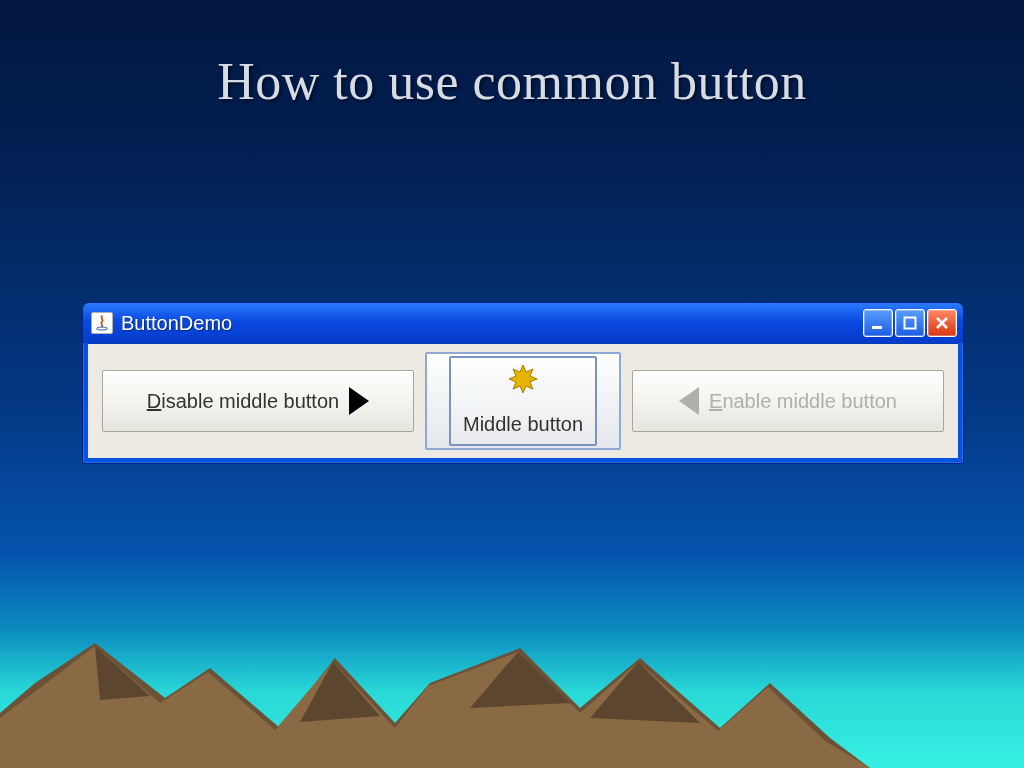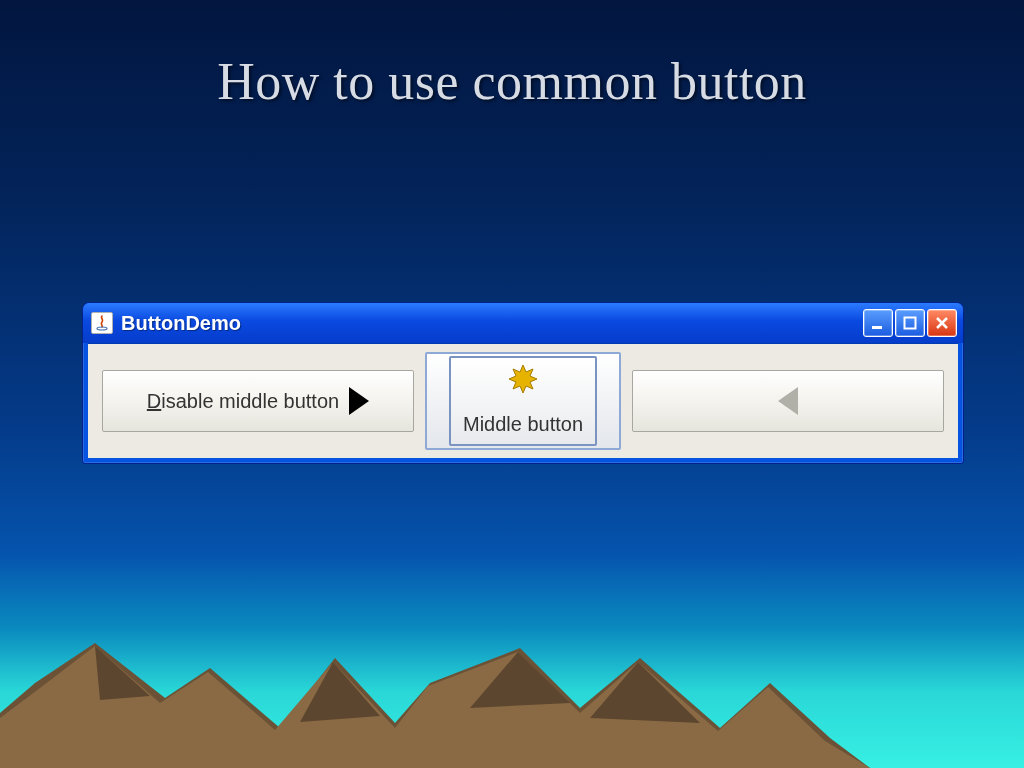--- a/index.html
+++ b/index.html
@@ -38,21 +38,21 @@
   }
   .titlebar {
     position: relative;
     height: 40px;
     background: linear-gradient(to bottom, #2b7bff 0%, #0a49e0 45%, #053ccb 100%);
     border-radius: 7px 7px 0 0;
     display: flex;
     align-items: center;
     padding: 0 6px 0 8px;
     color: #fff;
-    font-weight: bold;
+    font-weight: normal;
     font-size: 20px;
     font-family: "Trebuchet MS", Tahoma, sans-serif;
     text-shadow: 1px 1px 1px rgba(0,0,0,0.4);
   }
   .app-icon {
     width: 22px; height: 22px;
     background: #fff;
     border: 1px solid #b0b0b0;
     margin-right: 8px;
     display: flex; align-items: center; justify-content: center;
@@ -197,20 +197,21 @@
             <svg width="30" height="30" viewBox="0 0 30 30">
               <polygon points="15,1 18,8 25,5 22,12 29,15 22,18 25,25 18,22 15,29 12,22 5,25 8,18 1,15 8,12 5,5 12,8" fill="#e6b400" stroke="#a67c00" stroke-width="1"></polygon>
             </svg>
           </span>
           <span><span class="mn">M</span><span>iddle button</span></span>
         </div>
       </div>
 
       <div class="jbtn wide disabled">
         <span class="tri-left"></span>
+        <span><span class="mn">E</span><span>nable middle button</span></span>
       </div>
 
     </div>
   </div>
 
   <svg class="mountains" viewBox="0 0 1024 180" preserveAspectRatio="none">
     <polygon fill="#6b5236" points="0,180 0,125 35,95 95,55 165,110 210,80 280,140 335,70 395,135 430,95 520,60 580,120 640,70 720,140 770,95 830,150 870,180"></polygon>
     <polygon fill="#8a6a44" points="0,180 0,130 40,100 95,58 160,115 208,84 275,142 333,74 395,140 428,98 518,64 580,125 638,74 718,143 768,99 825,153 870,180"></polygon>
     <polygon fill="#4a3826" opacity="0.7" points="95,58 150,108 100,112"></polygon>
     <polygon fill="#4a3826" opacity="0.7" points="333,74 380,128 300,134"></polygon>

